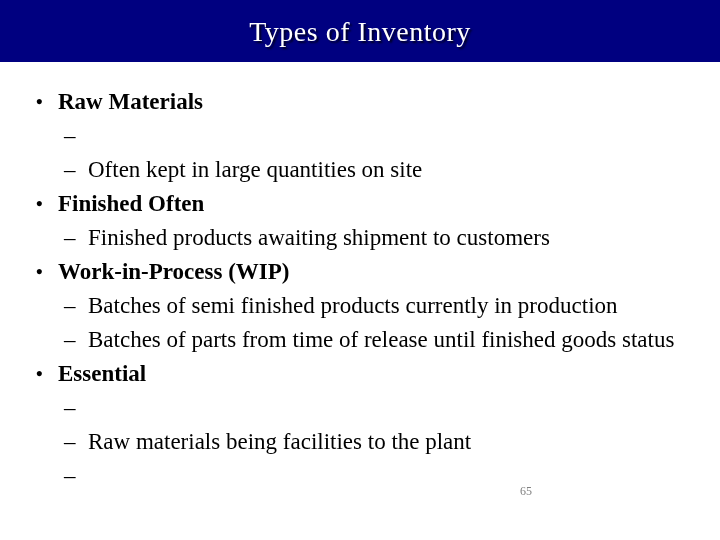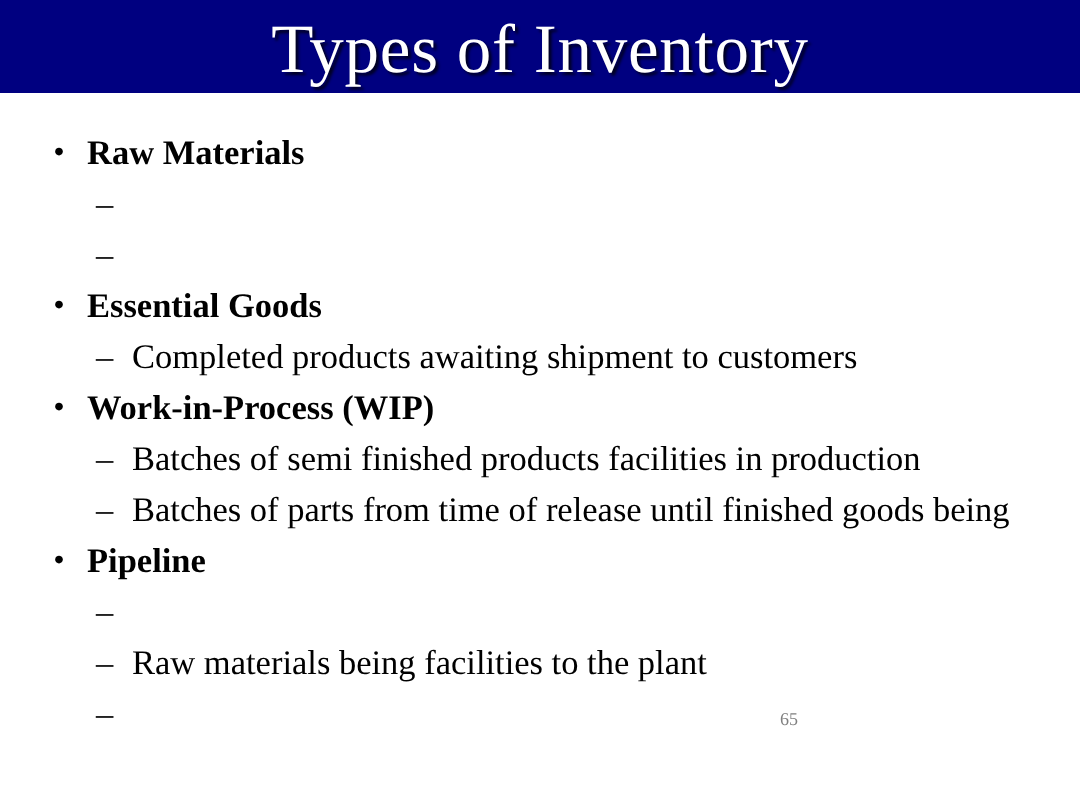--- a/index.html
+++ b/index.html
@@ -25,21 +25,21 @@
     height: 62px;
     background: #000080;
     display: flex;
     align-items: center;
     justify-content: center;
   }
   .title {
     margin: 0;
     padding-top: 2px;
     color: #ffffff;
-    font-size: 46px;
+    font-size: 28px;
     font-weight: 400;
     letter-spacing: 0.5px;
     text-shadow: 2px 2px 2px rgba(0,0,0,0.75);
     font-family: "Liberation Serif", serif;
   }
   .content {
     position: absolute;
     top: 85px;
     left: 0;
     width: 708px;
@@ -72,21 +72,21 @@
     width: 24px;
     line-height: 34px;
   }
   .txt {
     flex: 1;
     min-width: 0;
   }
   .pagenum {
     position: absolute;
     left: 520px;
-    top: 472px;
+    top: 484px;
     font-size: 12px;
     color: #808080;
     line-height: 14px;
   }
 </style>
 </head>
 <body>
 
 <div class="slide">
   <header class="titlebar">
@@ -97,44 +97,45 @@
     <div id="bullet-list">
         <div class="row1">
           <span class="glyph">•</span>
           <span class="txt">Raw Materials</span>
         </div>
         <div class="row2">
           <span class="glyph">–</span>
         </div>
         <div class="row2">
           <span class="glyph">–</span>
+          <span class="txt">Often kept in large quantities on site</span>
         </div>
         <div class="row1">
           <span class="glyph">•</span>
-          <span class="txt">Essential Goods</span>
+          <span class="txt">Finished Often</span>
         </div>
         <div class="row2">
           <span class="glyph">–</span>
-          <span class="txt">Completed products awaiting shipment to customers</span>
+          <span class="txt">Finished products awaiting shipment to customers</span>
         </div>
         <div class="row1">
           <span class="glyph">•</span>
           <span class="txt">Work-in-Process (WIP)</span>
         </div>
         <div class="row2">
           <span class="glyph">–</span>
-          <span class="txt">Batches of semi finished products facilities in production</span>
+          <span class="txt">Batches of semi finished products currently in production</span>
         </div>
         <div class="row2">
           <span class="glyph">–</span>
-          <span class="txt">Batches of parts from time of release until finished goods being</span>
+          <span class="txt">Batches of parts from time of release until finished goods status</span>
         </div>
         <div class="row1">
           <span class="glyph">•</span>
-          <span class="txt">Pipeline</span>
+          <span class="txt">Essential</span>
         </div>
         <div class="row2">
           <span class="glyph">–</span>
         </div>
         <div class="row2">
           <span class="glyph">–</span>
           <span class="txt">Raw materials being facilities to the plant</span>
         </div>
         <div class="row2">
           <span class="glyph">–</span>

